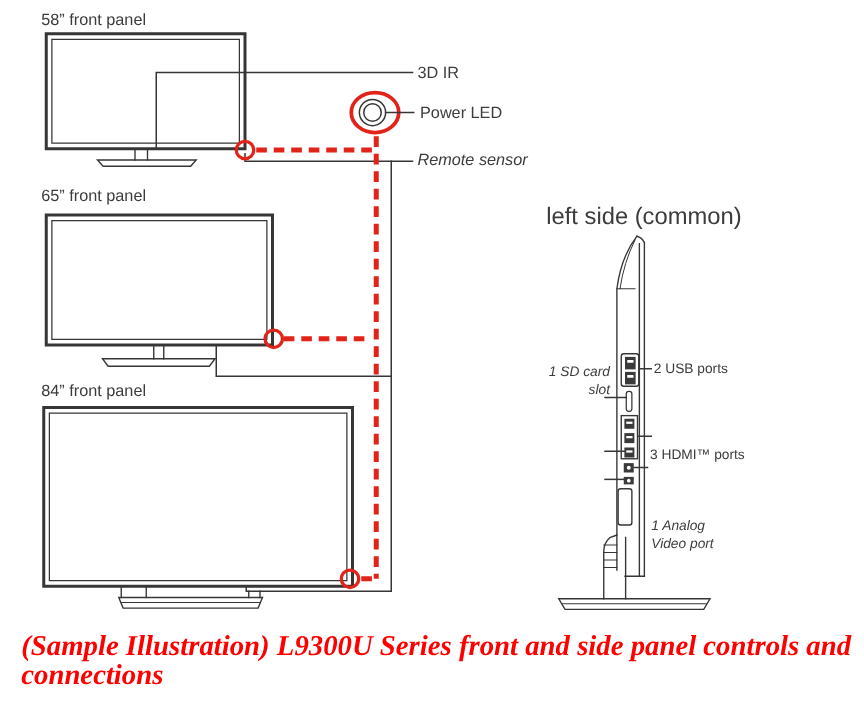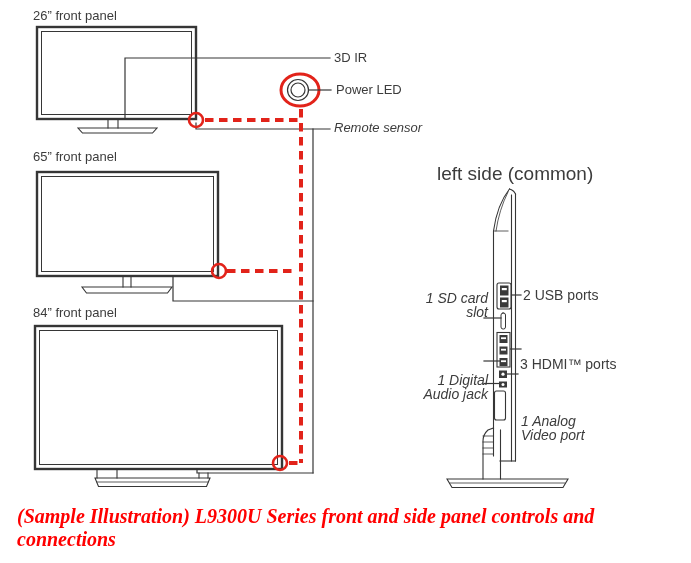--- a/index.html
+++ b/index.html
@@ -4,26 +4,26 @@
 <style>
   html,body{margin:0;padding:0;background:#fff;}
   #stage{
     position:relative;width:691px;height:563px;background:#ffffff;overflow:hidden;
     font-family:"Liberation Sans",sans-serif;color:#3c3c3c;
   }
   #artwork{position:absolute;left:0;top:0;}
   .lbl{position:absolute;font-size:13px;line-height:13px;white-space:nowrap;}
   .lbl-2line{line-height:13.5px;font-style:italic;}
   .right-block{text-align:right;}
-  .side-lbl{font-size:14px;}
+  .side-lbl{font-size:11px;}
   .heading{font-size:19px;}
   .caption{
     position:absolute;left:17px;top:505px;width:660px;
     font-family:"Liberation Serif",serif;font-style:italic;font-weight:bold;
-    font-size:20px;line-height:23px;color:#ff0000;white-space:nowrap;
+    font-size:23px;line-height:23px;color:#ff0000;white-space:nowrap;
   }
 </style>
 </head>
 <body>
 
 <div id="stage">
 
   <svg id="artwork" width="691" height="563" viewBox="0 0 691 563" fill="none" stroke="#363636" stroke-width="1.1" stroke-linecap="square">
 
     <g>
@@ -135,21 +135,21 @@
     <g stroke-width="1.2">
       <line x1="511.5" y1="295" x2="521" y2="295"></line>
       <line x1="484" y1="318" x2="501" y2="318"></line>
       <line x1="510.5" y1="349" x2="521" y2="349"></line>
       <line x1="484" y1="361" x2="499.5" y2="361"></line>
       <line x1="507.5" y1="374" x2="518" y2="374"></line>
       <line x1="484" y1="383.5" x2="499" y2="383.5"></line>
     </g>
   </svg>
 
-  <div class="lbl" style="left:33px;top:9px;">26” front panel</div>
+  <div class="lbl" style="left:33px;top:9px;">58” front panel</div>
   <div class="lbl" style="left:33px;top:150px;">65” front panel</div>
   <div class="lbl" style="left:33px;top:306px;">84” front panel</div>
 
   <div class="lbl" style="left:334px;top:51px;">3D IR</div>
   <div class="lbl" style="left:336px;top:83px;">Power LED</div>
   <div class="lbl lbl-2line" style="left:334px;top:121px;">
     <div>Remote sensor</div>
   </div>
 
   <div class="lbl heading" style="left:437px;top:167px;">left side (common)</div>
@@ -162,23 +162,19 @@
   <div class="lbl side-lbl" style="left:523px;top:289px;">2 USB ports</div>
 
 
   <div class="lbl side-lbl" style="left:520px;top:342px;margin-top:16px;">3 HDMI™ ports</div>
 
   <div class="lbl lbl-2line side-lbl" style="left:521px;top:367px;margin-top:48px;">
     <div>1 Analog</div>
     <div>Video port</div>
   </div>
 
-  <div class="lbl lbl-2line side-lbl right-block" style="left:403px;top:374px;width:85px;">
-    <div>1 Digital</div>
-    <div>Audio jack</div>
-  </div>
 
   <div class="caption">
     <div>(Sample Illustration) L9300U Series front and side panel controls and</div>
     <div>connections</div>
   </div>
 
 </div>
 
 </body></html>

